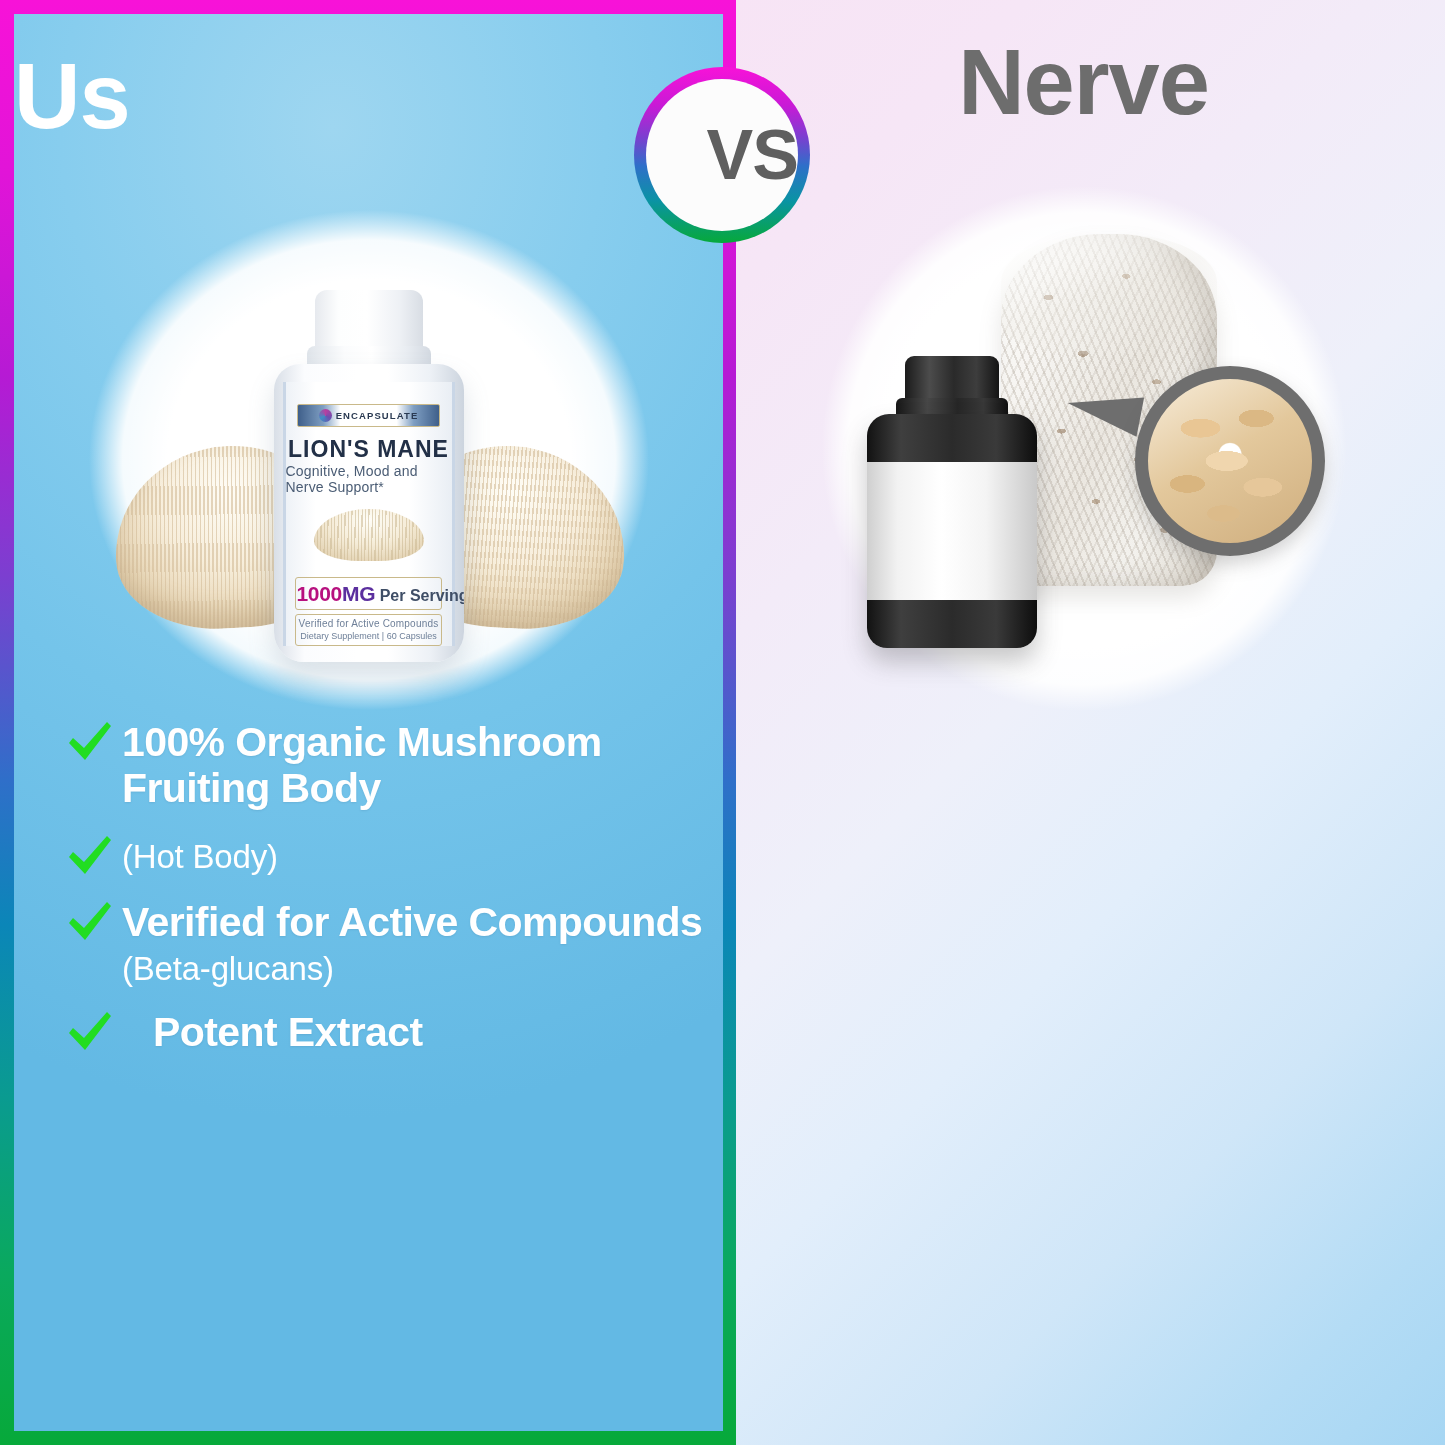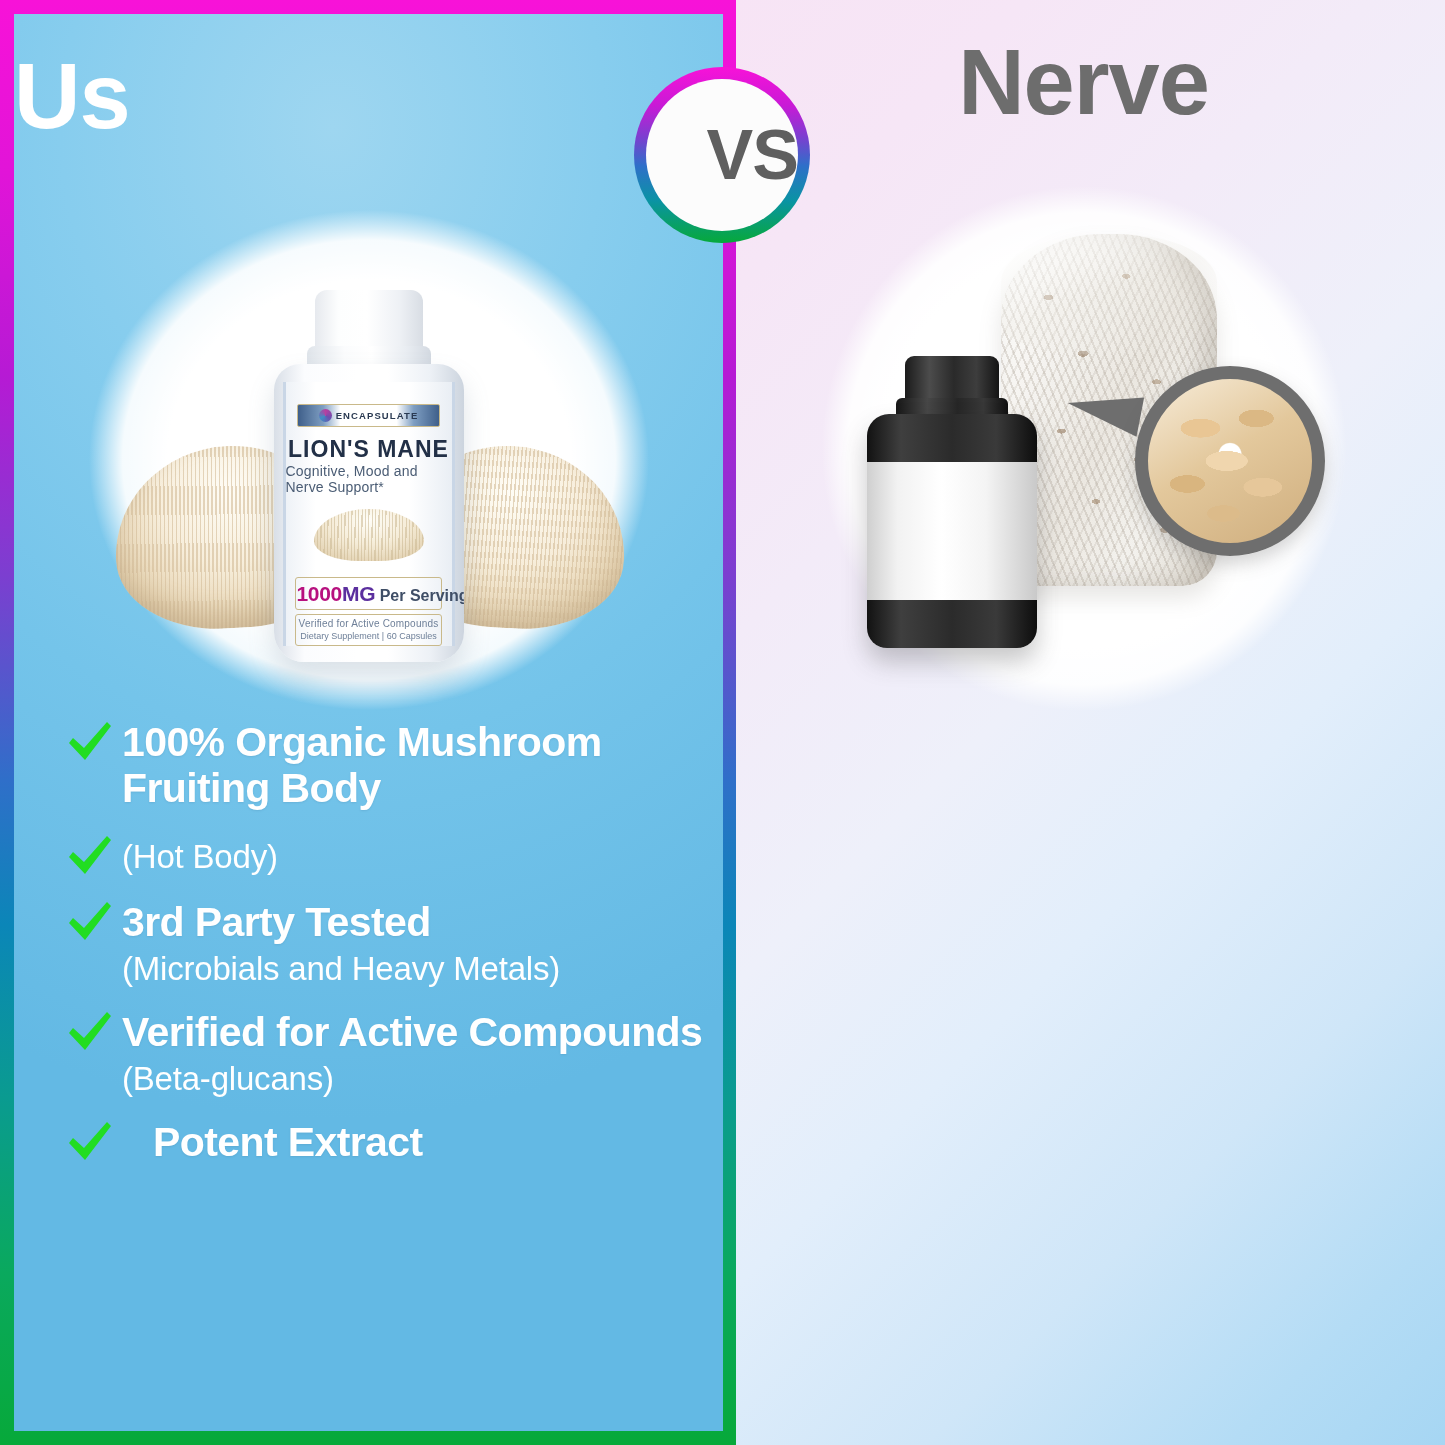--- a/index.html
+++ b/index.html
@@ -337,51 +337,40 @@
           <span class="mark">
             <svg class="check-icon" width="48" height="44" viewBox="0 0 48 44" aria-hidden="true">
               <path d="M3 23 L7 18 L18 28 L41 2 L45 6 L19 40 Z" fill="#22dd22"></path>
             </svg>
           </span>
           <span class="btext">
             <span class="b-note" style="display:block">(Hot Body)</span>
           </span>
         </div>
 
+
         <div class="bullet">
           <span class="mark">
             <svg class="check-icon" width="48" height="44" viewBox="0 0 48 44" aria-hidden="true">
               <path d="M3 23 L7 18 L18 28 L41 2 L45 6 L19 40 Z" fill="#22dd22"></path>
             </svg>
           </span>
           <span class="btext">
-            <span class="b-head">3rd Party Tested</span>
-            <span class="b-note" style="display:block">(Microbials and Heavy Metals)</span>
+            <span class="b-head">Verified for Active Compounds</span>
+            <span class="b-note" style="display:block">(Beta-glucans)</span>
           </span>
         </div>
 
         <div class="bullet">
           <span class="mark">
             <svg class="check-icon" width="48" height="44" viewBox="0 0 48 44" aria-hidden="true">
               <path d="M3 23 L7 18 L18 28 L41 2 L45 6 L19 40 Z" fill="#22dd22"></path>
             </svg>
           </span>
           <span class="btext">
-            <span class="b-head">Verified for Active Compounds</span>
-            <span class="b-note" style="display:block">(Beta-glucans)</span>
-          </span>
-        </div>
-
-        <div class="bullet">
-          <span class="mark">
-            <svg class="check-icon" width="48" height="44" viewBox="0 0 48 44" aria-hidden="true">
-              <path d="M3 23 L7 18 L18 28 L41 2 L45 6 L19 40 Z" fill="#22dd22"></path>
-            </svg>
-          </span>
-          <span class="btext">
             <span class="b-head">Potent Extract</span>
           </span>
         </div>
 
       </div>
     </div>
   </div>
 
   <div class="vs-badge">
     <div class="vs-inner">

